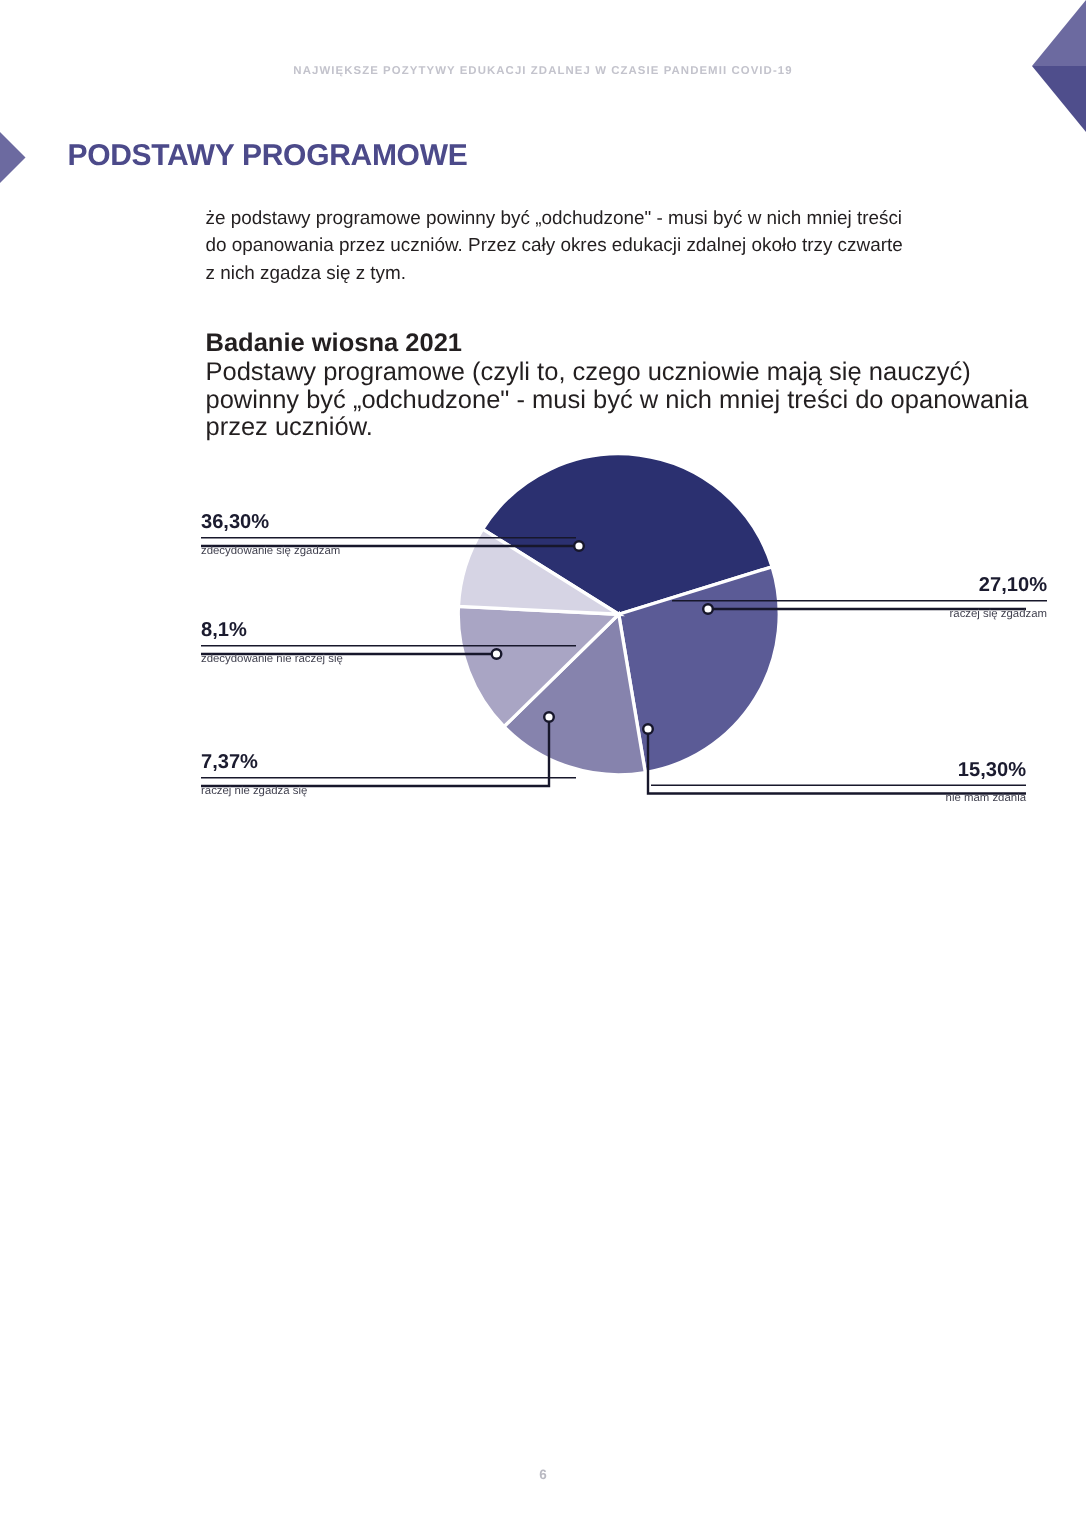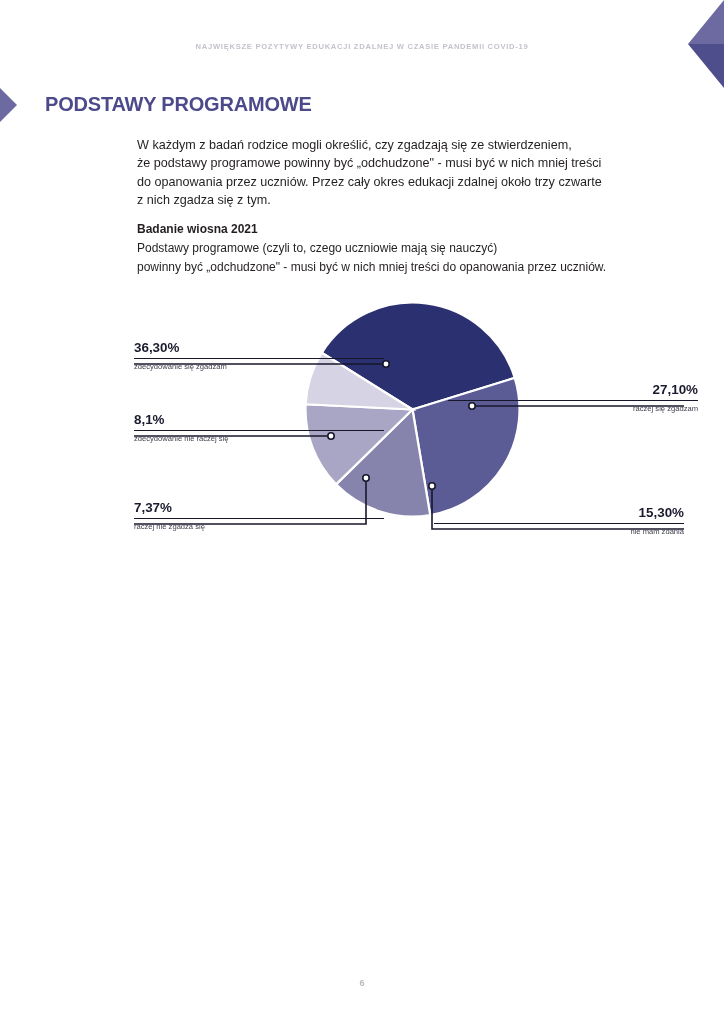--- a/index.html
+++ b/index.html
@@ -75,21 +75,21 @@
     line-height: 18.3px;
     color: #231f20;
   }
   .intro p { margin: 0; }
 
   .sub-block {
     position: absolute;
     left: 137px;
     top: 220px;
     width: 560px;
-    font-size: 12px;
+    font-size: 17px;
     line-height: 18.3px;
     color: #231f20;
   }
   .sub-title {
     font-weight: bold;
     margin: 0 0 1px 0;
   }
   .sub-desc { margin: 0; }
 
   
@@ -169,21 +169,20 @@
 
   <div class="title-marker">
     <svg width="24" height="34" viewBox="0 0 24 34" xmlns="http://www.w3.org/2000/svg">
       <polygon points="0,0 17,17 0,34" fill="#6c6aa0"></polygon>
     </svg>
   </div>
 
   <div class="section-title">PODSTAWY PROGRAMOWE</div>
 
   <div class="intro">
-    <p>W każdym z badań rodzice mogli określić, czy zgadzają się ze stwierdzeniem,</p>
     <p>że podstawy programowe powinny być „odchudzone" - musi być w nich mniej treści</p>
     <p>do opanowania przez uczniów. Przez cały okres edukacji zdalnej około trzy czwarte</p>
     <p>z nich zgadza się z tym.</p>
   </div>
 
   <div class="sub-block">
     <p class="sub-title">Badanie wiosna 2021</p>
     <p class="sub-desc">Podstawy programowe (czyli to, czego uczniowie mają się nauczyć)</p>
     <p class="sub-desc">powinny być „odchudzone" - musi być w nich mniej treści do opanowania przez uczniów.</p>
   </div>

